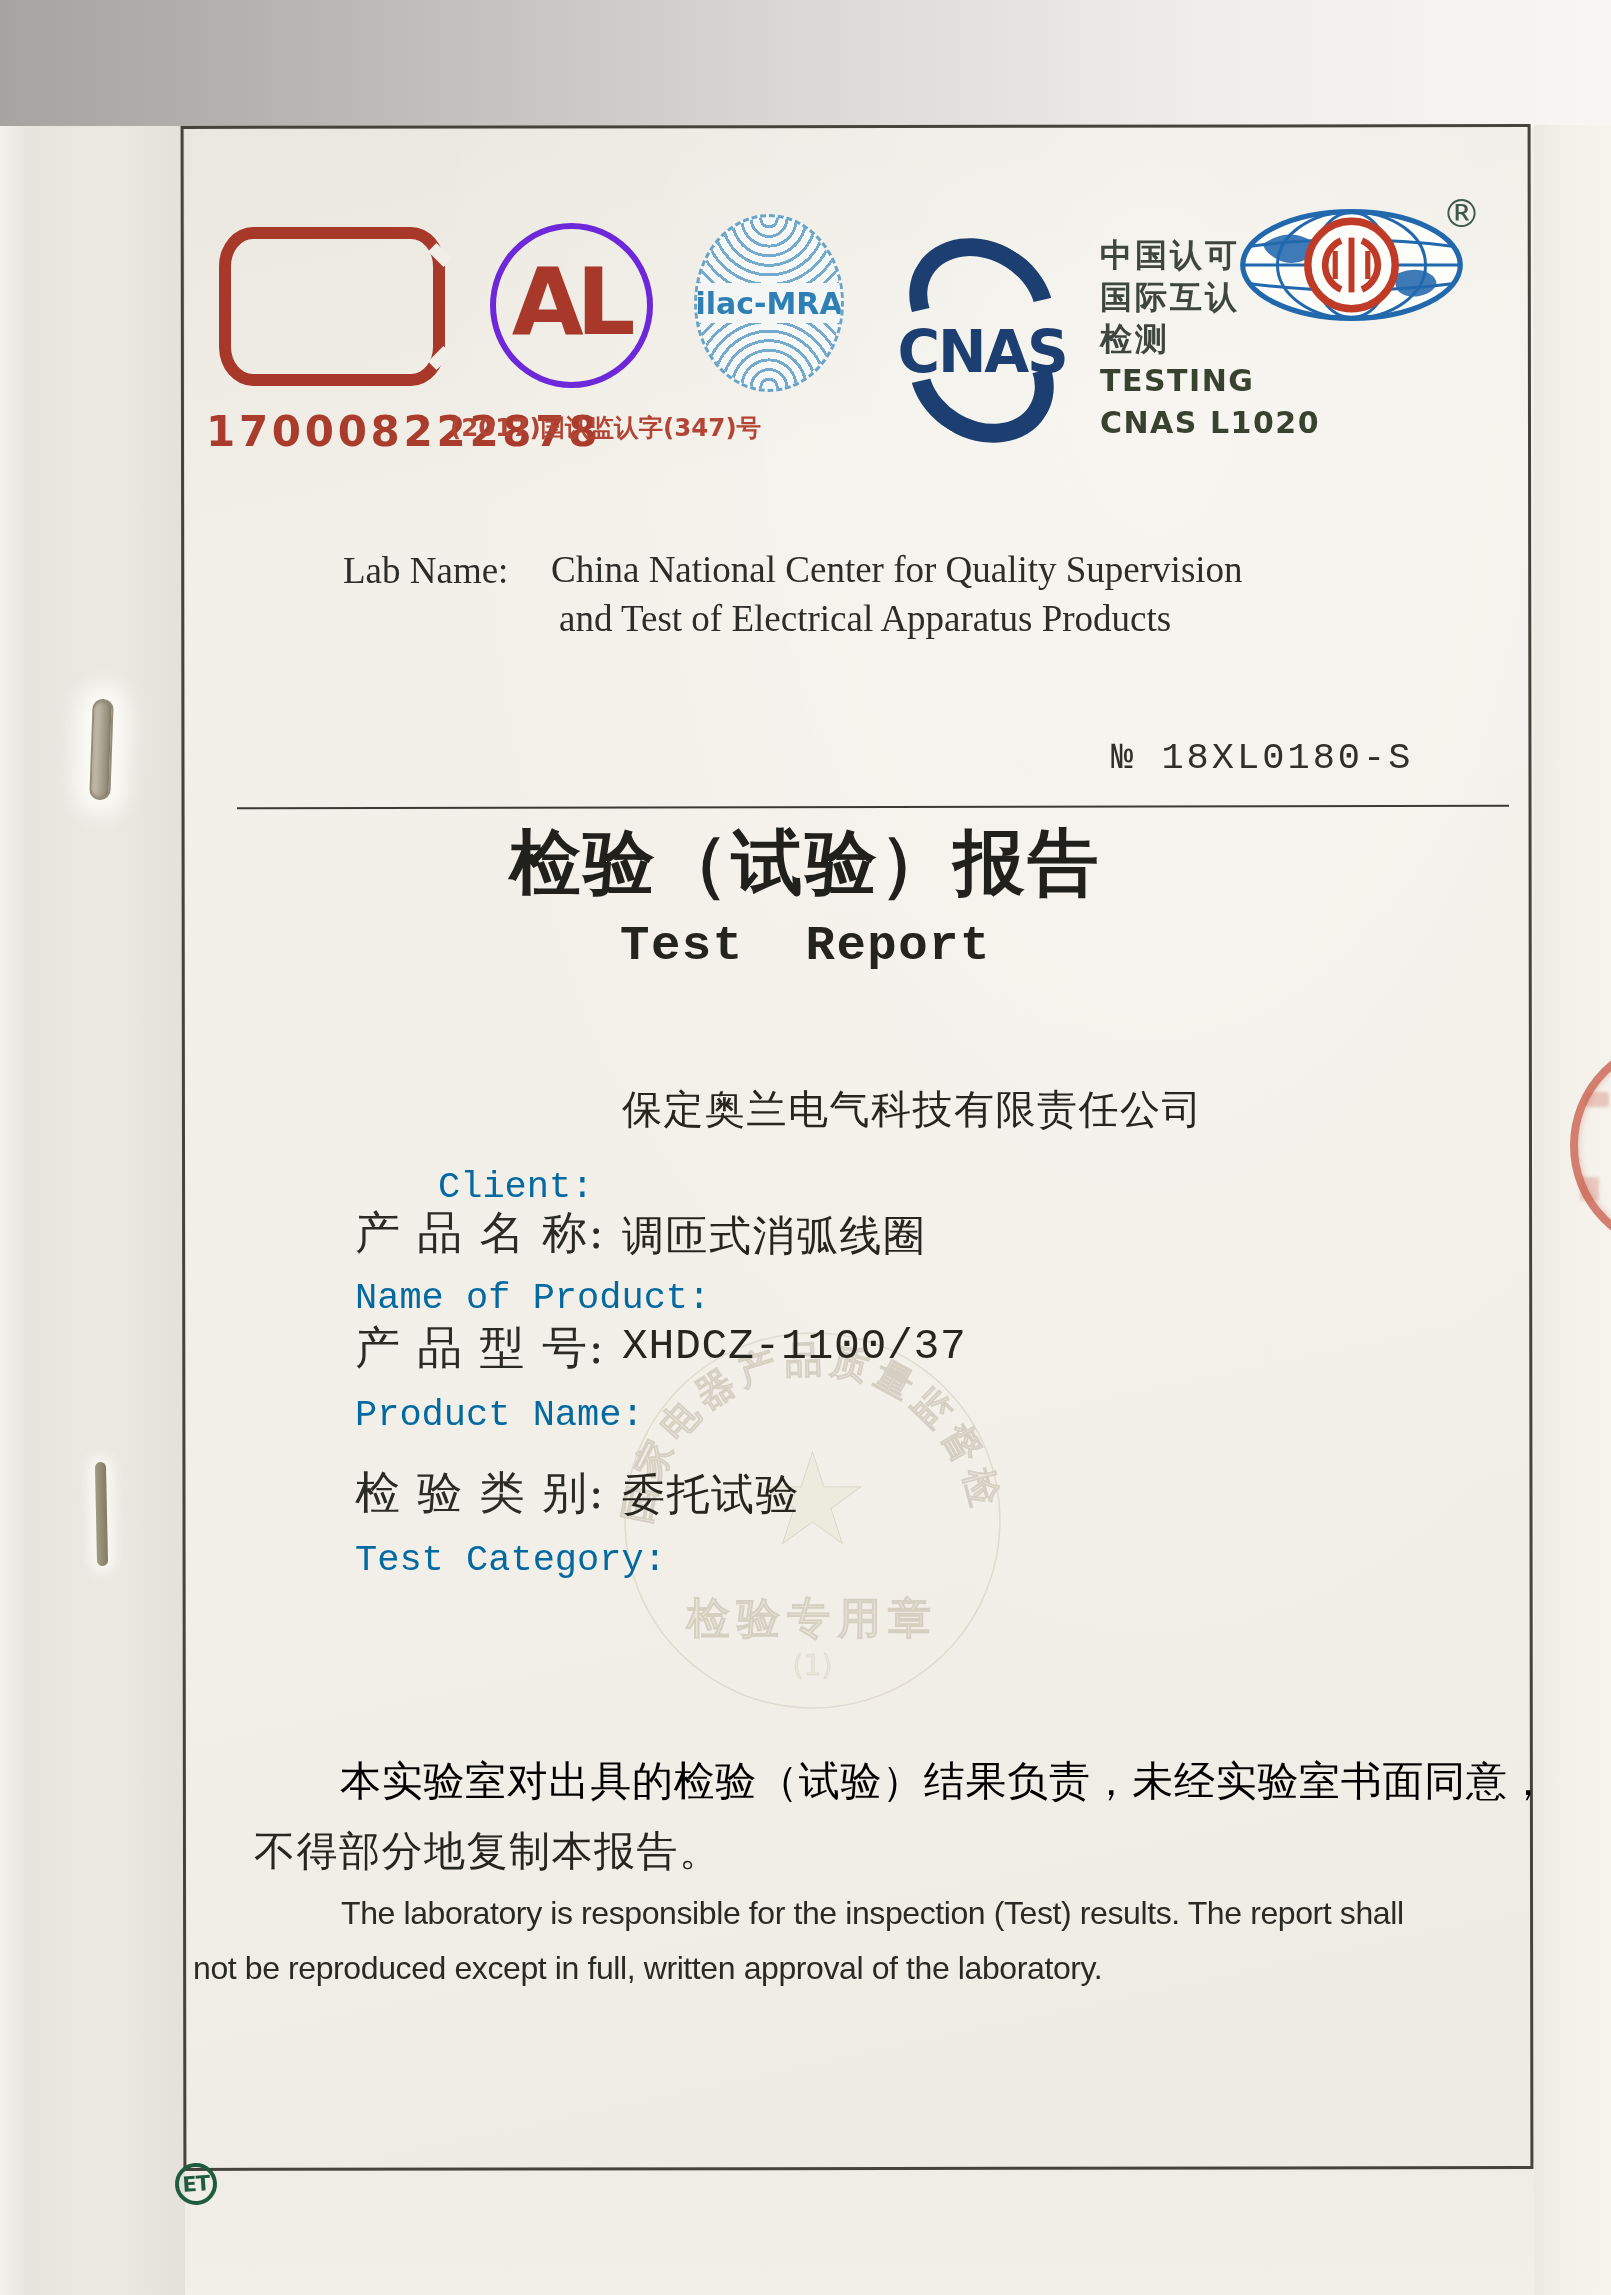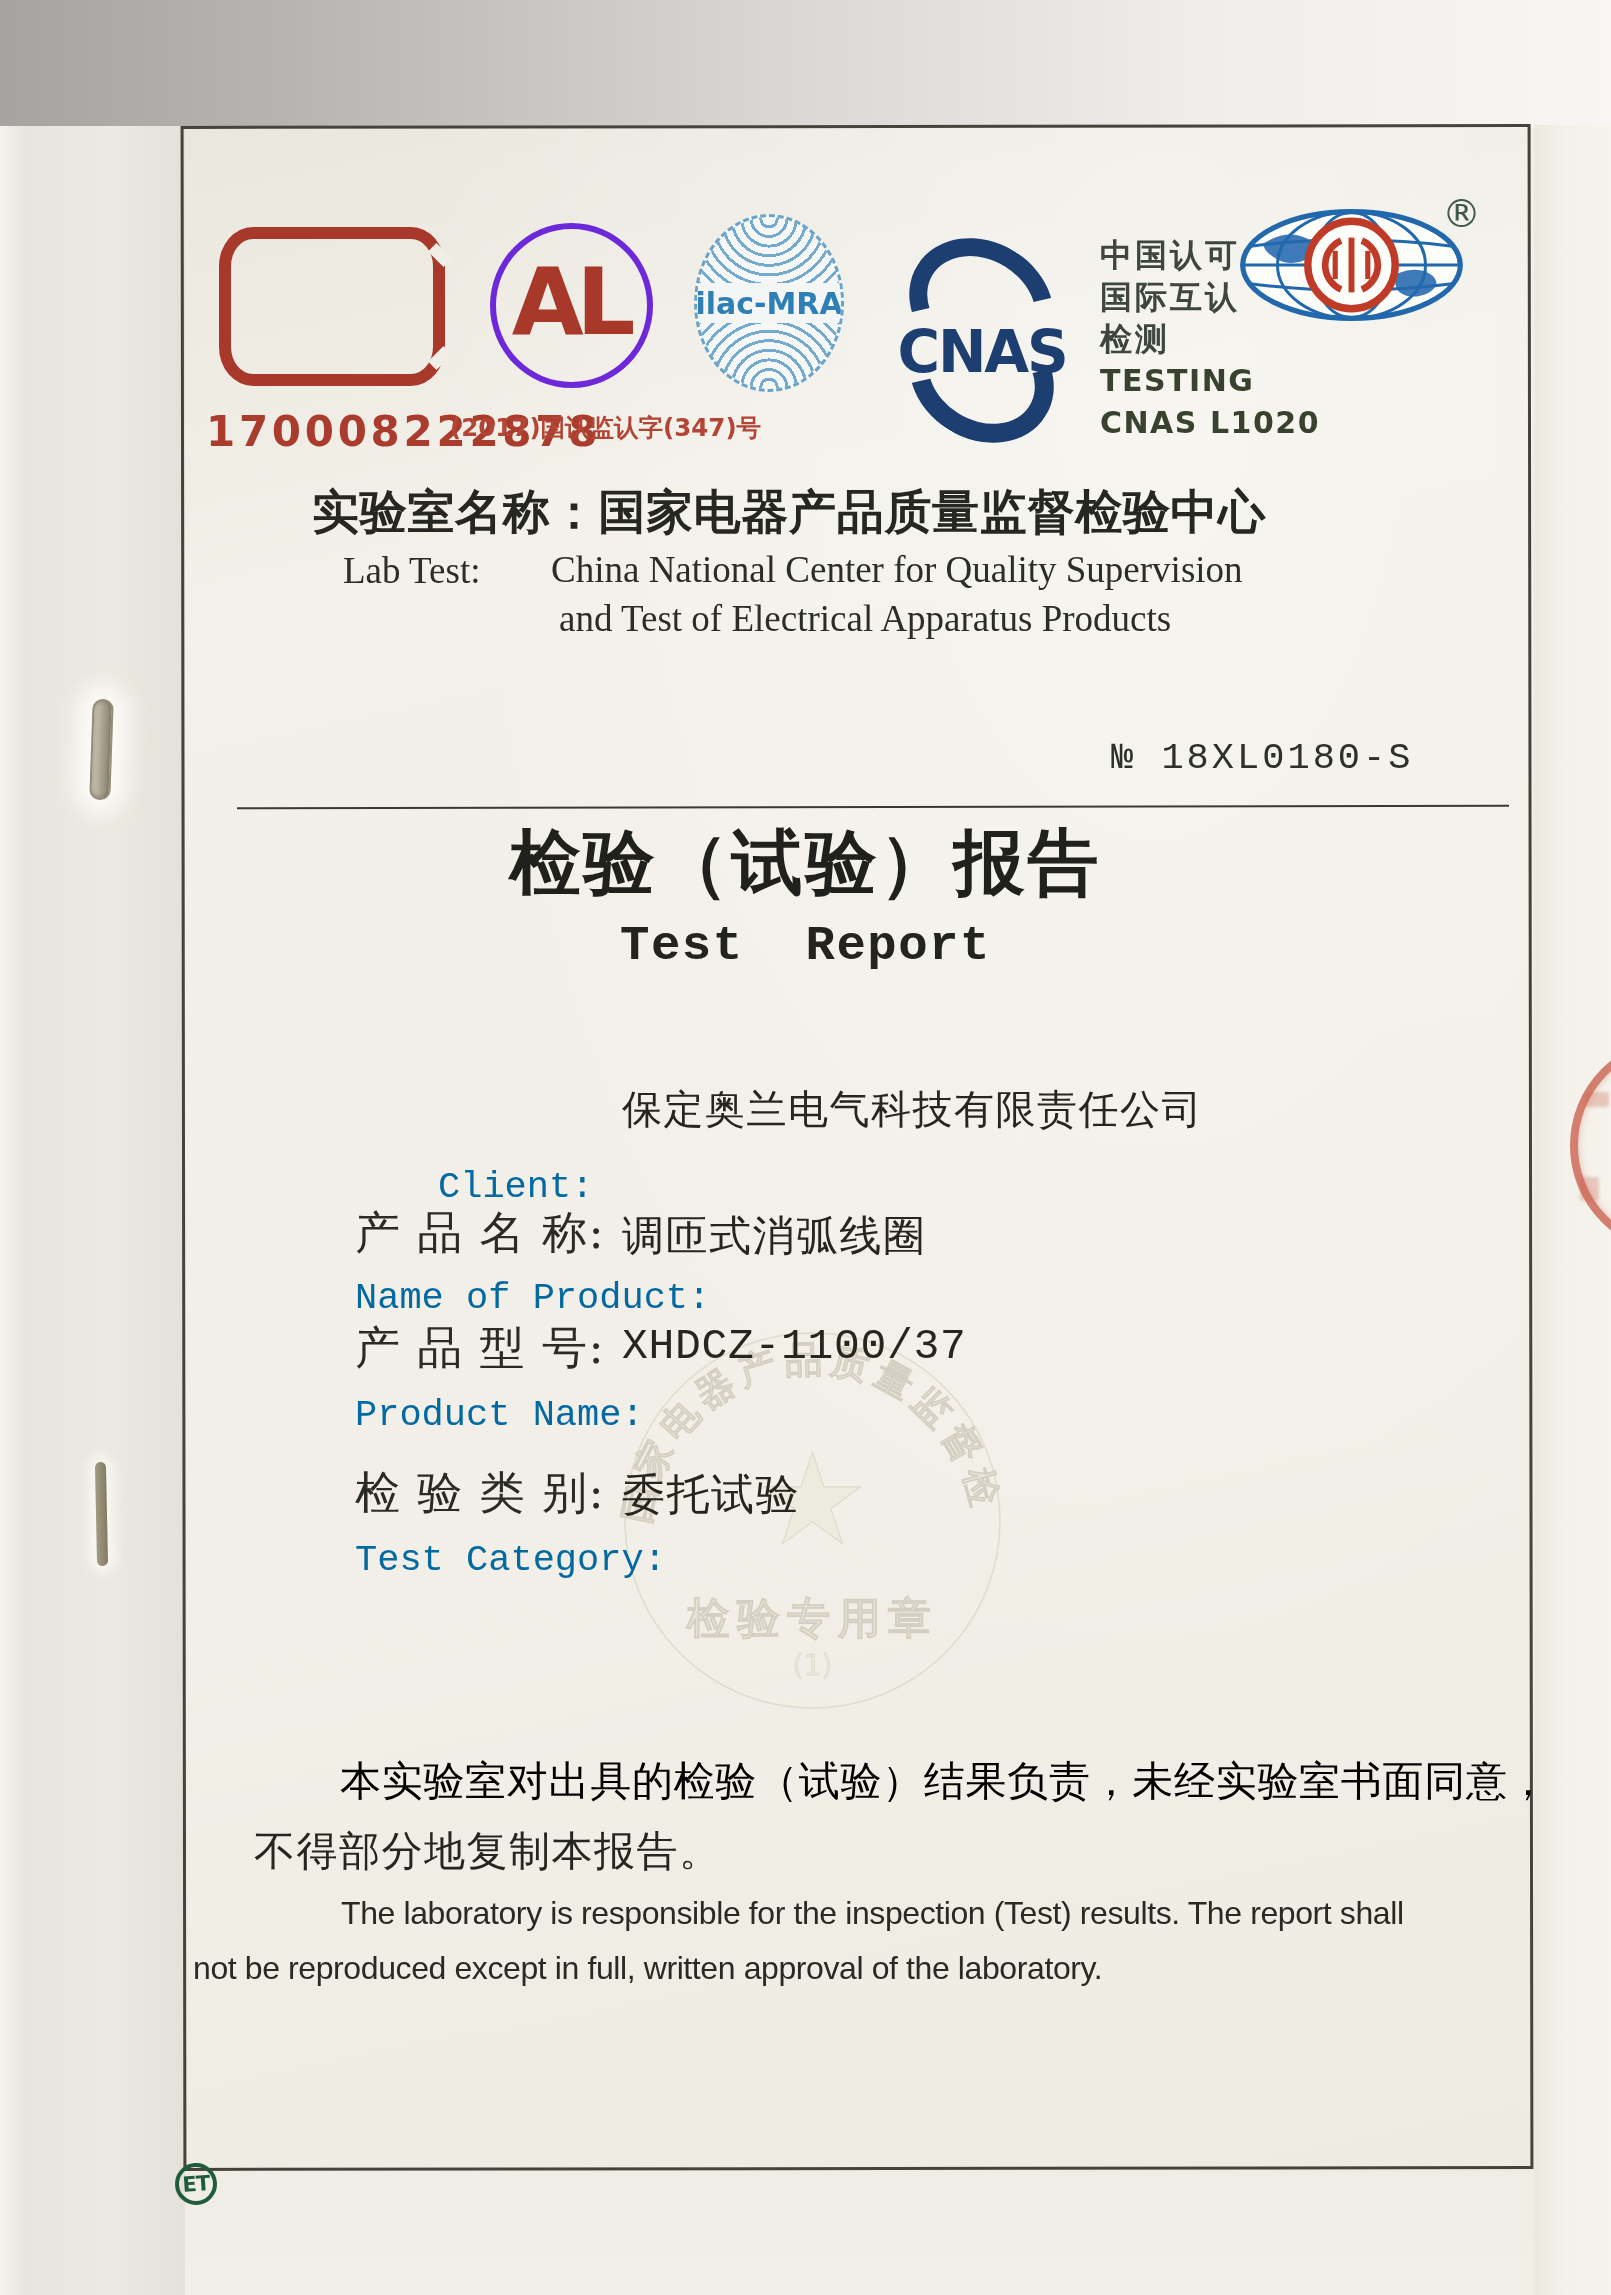--- a/index.html
+++ b/index.html
@@ -193,24 +193,21 @@
     <path d="M216,88 q30,-11 47,4 q12,13 -7,23 q-23,10 -39,-2 q-10,-14 -1,-25 z" fill="#2268ad" opacity="0.88"></path>
     <circle cx="153" cy="77" r="59" fill="#fdfdfa" stroke="#c03a28" stroke-width="10"></circle>
     <path d="M139,44 a36,36 0 0 0 0,66" fill="none" stroke="#c03a28" stroke-width="9"></path>
     <path d="M167,44 a36,36 0 0 1 0,66" fill="none" stroke="#c03a28" stroke-width="9"></path>
     <line x1="153" y1="40" x2="153" y2="114" stroke="#c03a28" stroke-width="8"></line>
     <line x1="131" y1="58" x2="131" y2="96" stroke="#c03a28" stroke-width="7"></line>
     <line x1="175" y1="58" x2="175" y2="96" stroke="#c03a28" stroke-width="7"></line>
   </svg>
   <div class="reg-mark">®</div>
 
-  <div class="lab-cn">
-    <span>实验室名称：</span><span>国家电器产品质量监督检验中心</span>
-  </div>
-  <div class="lab-en-label serif">Lab Test:</div>
+  <div class="lab-en-label serif">Lab Name:</div>
   <div class="lab-en-1 serif">China National Center for Quality Supervision</div>
   <div class="lab-en-2 serif">and Test of Electrical Apparatus Products</div>
 
   <div class="report-no mono">№ 18XL0180-S</div>
   <div class="rule"></div>
 
   <div class="title-cn">检验（试验）报告</div>
   <div class="title-en mono">Test  Report</div>
 
   <div class="f-value zh-serif" style="top:1082px;">保定奥兰电气科技有限责任公司</div>

